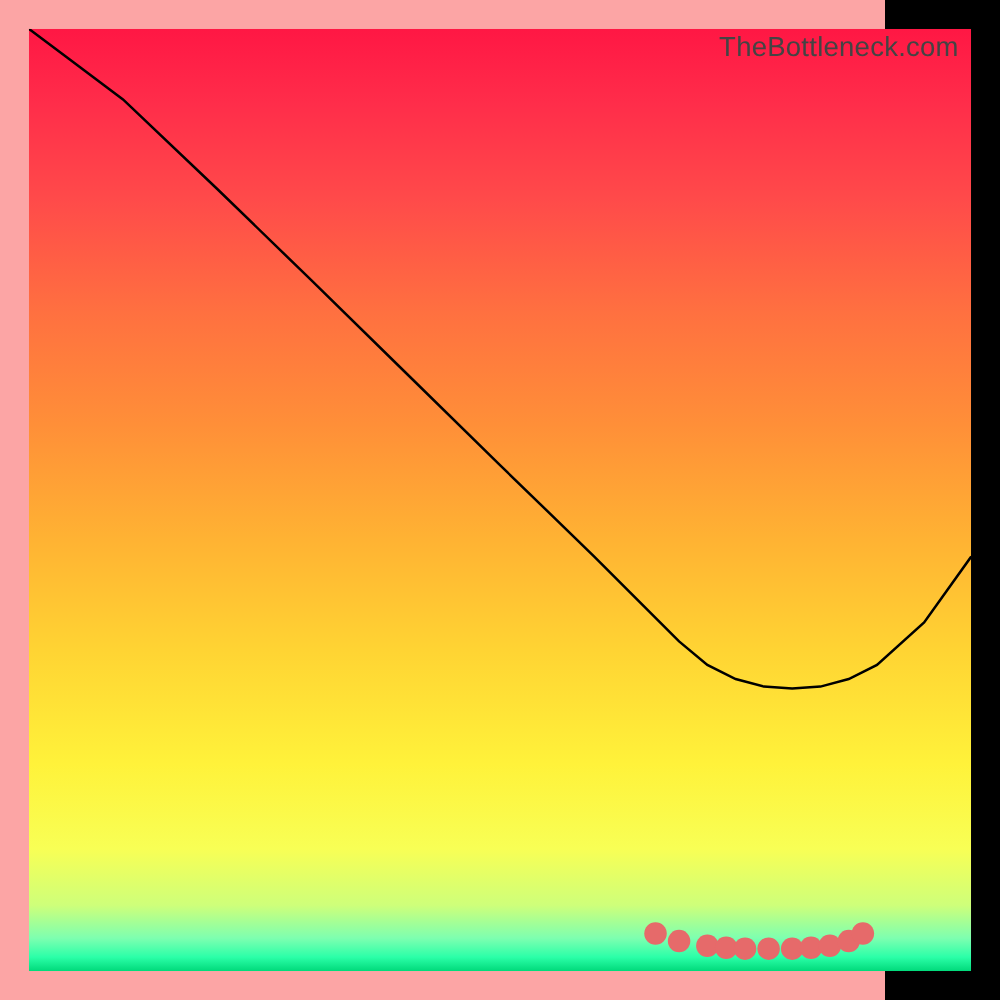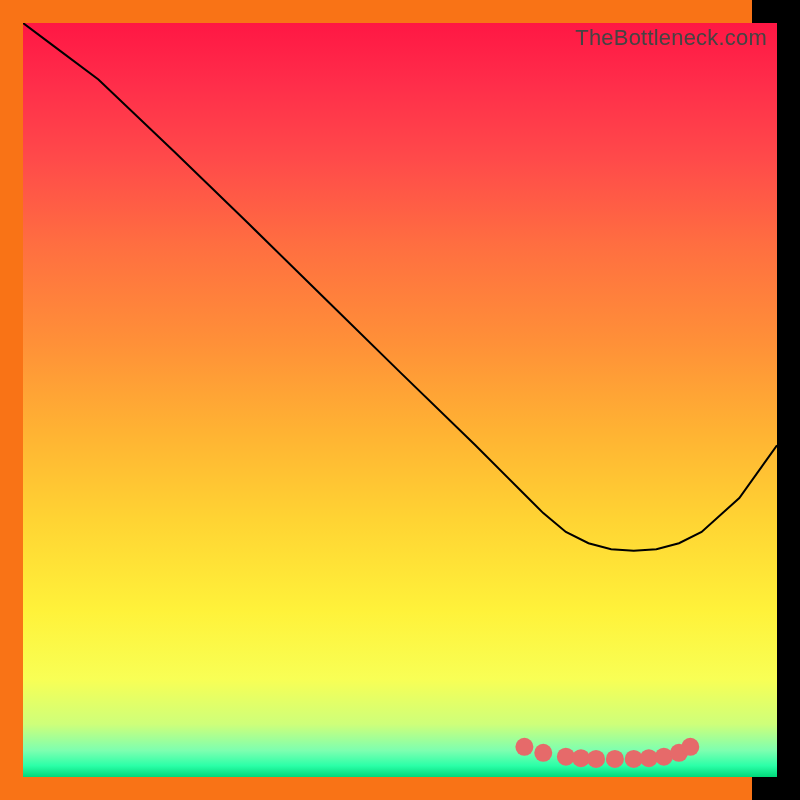--- a/index.html
+++ b/index.html
@@ -8,22 +8,21 @@
     width: 800px;
     height: 800px;
     overflow: hidden;
     background: #000;
     font-family: Arial, Helvetica, sans-serif;
   }
   .chart-wrapper {
     position: relative;
     width: 708px;
     height: 800px;
-    background: #f97316;
-    padding-left: 44px;
+    background: #fca5a5;
   }
   .plot-area {
     position: absolute;
     left: 23px;
     top: 23px;
     width: 754px;
     height: 754px;
     overflow: hidden;
   }
   .watermark {

